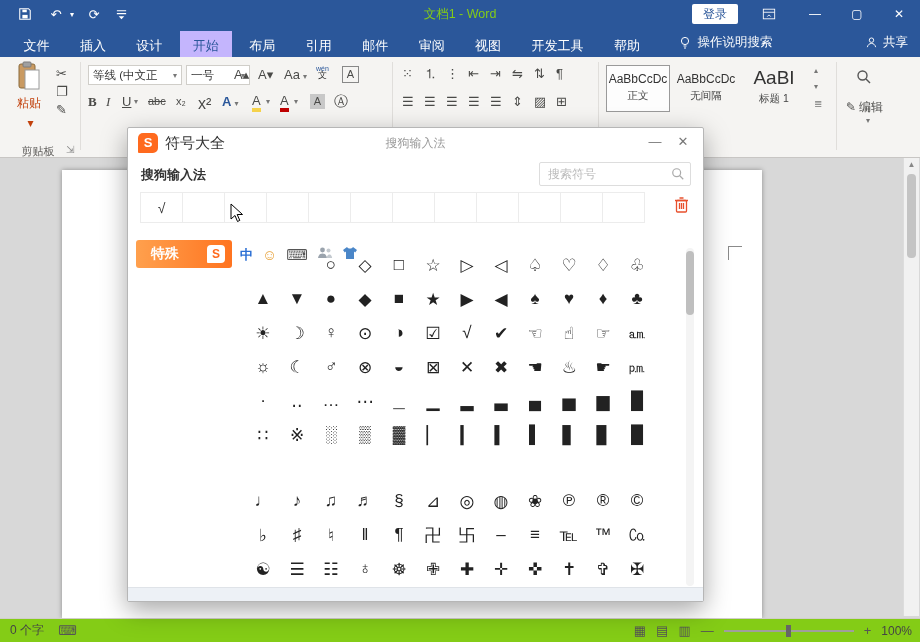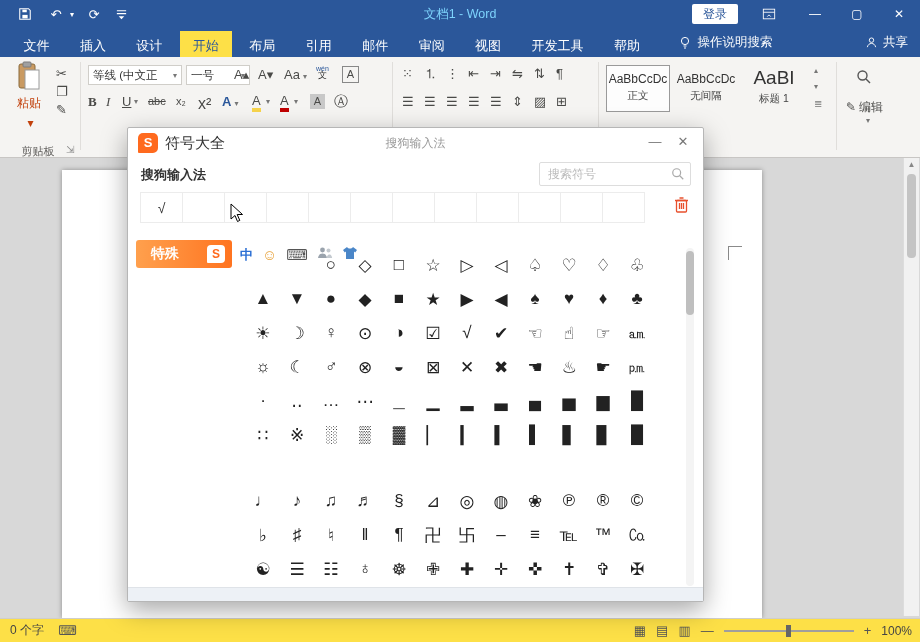--- a/index.html
+++ b/index.html
@@ -2,28 +2,28 @@
 <html><head>
 <meta charset="utf-8">
 <style>
   html,body{margin:0;padding:0;}
   body{font-family:"Liberation Sans","DejaVu Sans",sans-serif;-webkit-font-smoothing:antialiased;}
   #app{position:relative;width:920px;height:642px;overflow:hidden;background:#d8d8d8;}
 
   
   .titlebar{position:absolute;left:0;top:0;width:920px;height:28px;background:#2b579a;color:#fff;}
   .qat-btn{position:absolute;top:0;height:28px;display:flex;align-items:center;justify-content:center;color:#fff;font-size:13px;cursor:default;}
-  .win-title{position:absolute;left:0;right:0;top:0;height:28px;line-height:28px;text-align:center;font-size:12.5px;color:#7dd3fc;}
+  .win-title{position:absolute;left:0;right:0;top:0;height:28px;line-height:28px;text-align:center;font-size:12.5px;color:#84cc16;}
   .login-btn{position:absolute;right:182px;top:4px;width:46px;height:20px;background:#fff;color:#2b579a;font-size:12px;line-height:20px;text-align:center;border-radius:2px;cursor:pointer;}
   .win-ctl{position:absolute;top:0;width:42px;height:28px;text-align:center;line-height:28px;font-size:12px;color:#fff;cursor:pointer;}
 
   
   .tabrow{position:absolute;left:0;top:28px;width:920px;height:29px;background:#2b579a;white-space:nowrap;}
   .tab{display:inline-block;padding:0 13px;line-height:29px;font-size:13px;color:#fff;cursor:pointer;}
-  .tab.active{background:#fde047;color:#2b579a;}
+  .tab.active{background:#c4b5fd;color:#2b579a;}
   .tellme{display:inline-flex;align-items:center;gap:6px;margin-left:22px;color:#fff;font-size:12.5px;line-height:29px;cursor:pointer;}
   .share{position:absolute;right:12px;top:0;height:29px;display:flex;align-items:center;gap:5px;color:#fff;font-size:12.5px;cursor:pointer;}
 
   
   .ribbon{position:absolute;left:0;top:57px;width:920px;height:101px;background:#f5f4f2;border-bottom:1px solid #c8c6c4;box-sizing:border-box;}
   .gsep{position:absolute;top:5px;width:1px;height:88px;background:#e0dedb;}
   .rlabel{position:absolute;top:87px;font-size:11px;color:#605e5c;text-align:center;}
   .ricon{position:absolute;font-size:13px;color:#4a4a48;cursor:pointer;line-height:1;}
   .combo{position:absolute;height:20px;background:#fff;border:1px solid #d0cec9;box-sizing:border-box;font-size:11.5px;color:#333;display:flex;align-items:center;padding:0 4px;justify-content:space-between;cursor:pointer;}
   .caret{font-size:8px;color:#777;margin-left:3px;}
@@ -37,21 +37,21 @@
 
   
   .docarea{position:absolute;left:0;top:158px;width:920px;height:460px;background:#d8d8d8;}
   .page{position:absolute;left:62px;top:12px;width:700px;height:448px;background:#fff;box-shadow:0 0 5px rgba(0,0,0,0.35);}
   .marginmark{position:absolute;left:666px;top:76px;width:13px;height:13px;border-left:1px solid #8a8a8a;border-top:1px solid #8a8a8a;}
   .vscroll{position:absolute;right:1px;top:0;width:15px;height:458px;background:#f1f1f1;border-left:1px solid #dcdcdc;}
   .vscroll .arrow{font-size:8px;color:#888;text-align:center;line-height:14px;cursor:pointer;}
   .vscroll .thumb{position:absolute;left:3px;top:16px;width:9px;height:84px;background:#c4c4c4;border-radius:4px;cursor:pointer;}
 
   
-  .statusbar{position:absolute;left:0;top:618px;width:920px;height:24px;background:#fde047;border-top:1px solid #d0cec9;box-sizing:border-box;font-size:12px;color:#444;padding-left:28px;}
+  .statusbar{position:absolute;left:0;top:618px;width:920px;height:24px;background:#84cc16;border-top:1px solid #d0cec9;box-sizing:border-box;font-size:12px;color:#444;padding-left:28px;}
   .sb-left{position:absolute;left:10px;top:0;height:23px;display:flex;align-items:center;gap:14px;}
   .sb-right{position:absolute;right:8px;top:0;height:23px;display:flex;align-items:center;gap:10px;}
   .sb-icon{font-size:13px;color:#555;cursor:pointer;line-height:1;}
   .zoomtrack{position:relative;width:130px;height:2px;background:#a09e9c;cursor:pointer;}
   .zoomthumb{position:absolute;left:62px;top:-5px;width:5px;height:12px;background:#666;cursor:pointer;}
 
   
   .dialog{position:absolute;left:127px;top:127px;width:575px;height:473px;background:#fff;border:1px solid #b6b6b6;border-radius:2px;box-shadow:0 8px 26px rgba(0,0,0,0.35);z-index:30;}
   .dlg-logo{position:absolute;left:10px;top:5px;width:20px;height:20px;background:#ff6a1e;border-radius:5px 5px 5px 1px;color:#fff;font-weight:bold;font-size:13px;text-align:center;line-height:20px;}
   .dlg-title{position:absolute;left:37px;top:0;height:30px;line-height:30px;font-size:15px;color:#333;}

